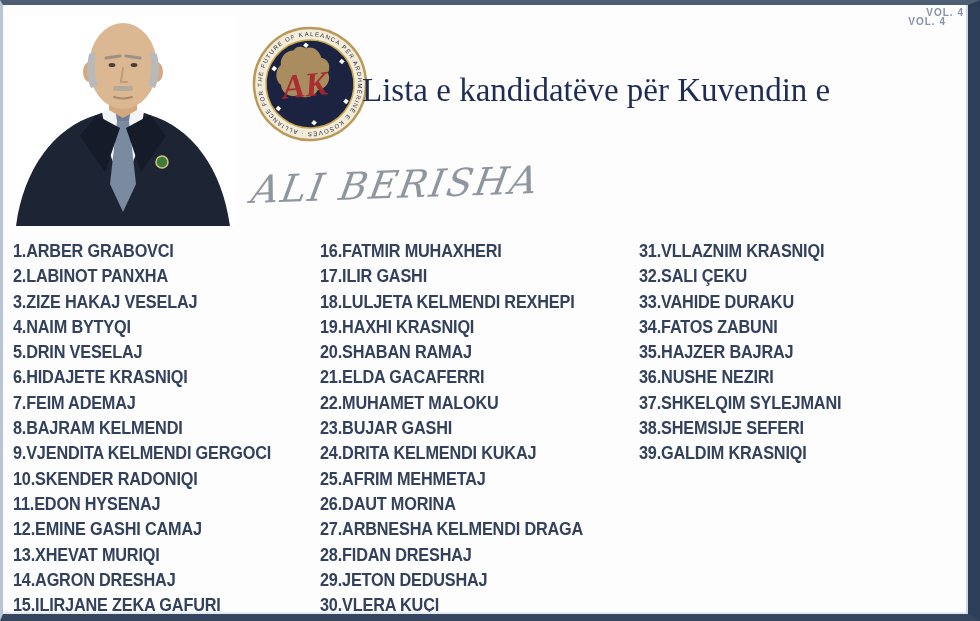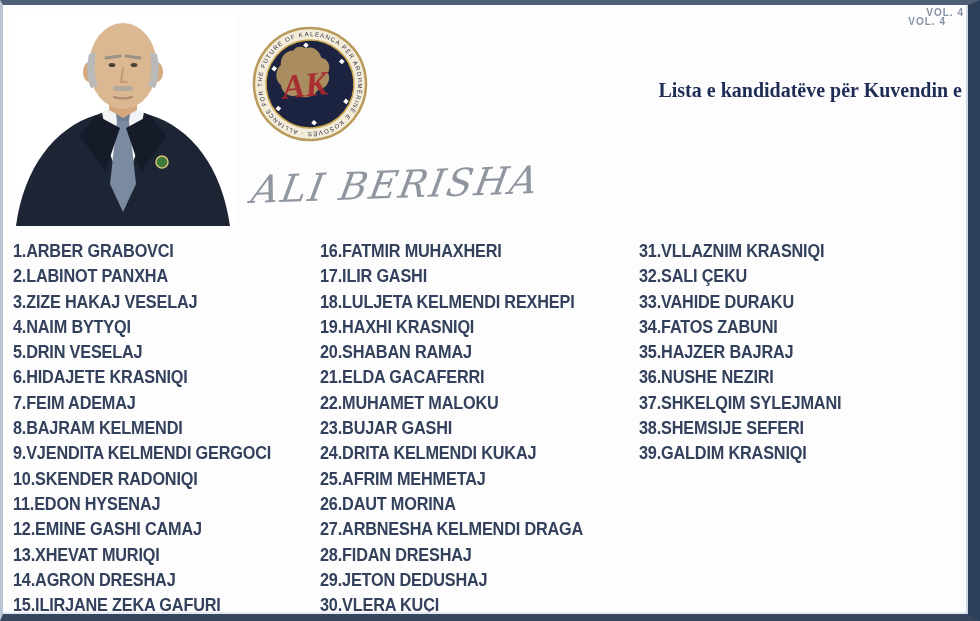--- a/index.html
+++ b/index.html
@@ -21,23 +21,23 @@
     position:absolute;top:8px;right:16px;text-align:right;
     color:#8593a8;font-size:10px;font-weight:bold;letter-spacing:1px;line-height:9px;
   }
   .vol .l2{padding-right:18px;}
   
   .photo{position:absolute;left:10px;top:16px;width:226px;height:210px;background:#ffffff;}
   
   .logo{position:absolute;left:252px;top:26px;width:116px;height:116px;transform:rotate(-6deg);}
   
   .title{
-    position:absolute;left:362px;top:68px;width:600px;text-align:right;
+    position:absolute;left:362px;top:68px;width:600px;text-align:left;
     font-family:"Liberation Serif", serif;color:#1f2c55;
-    font-size:20px;line-height:45px;font-weight:700;
+    font-size:33px;line-height:45px;font-weight:400;
   }
   
   .signature{
     position:absolute;left:252px;top:163px;width:280px;
     font-family:"DejaVu Serif", serif;font-style:italic;
     font-size:38px;color:#8f96a0;letter-spacing:2px;white-space:nowrap;
     transform:rotate(-2deg) skewX(-12deg);
   }
   
   .col{

